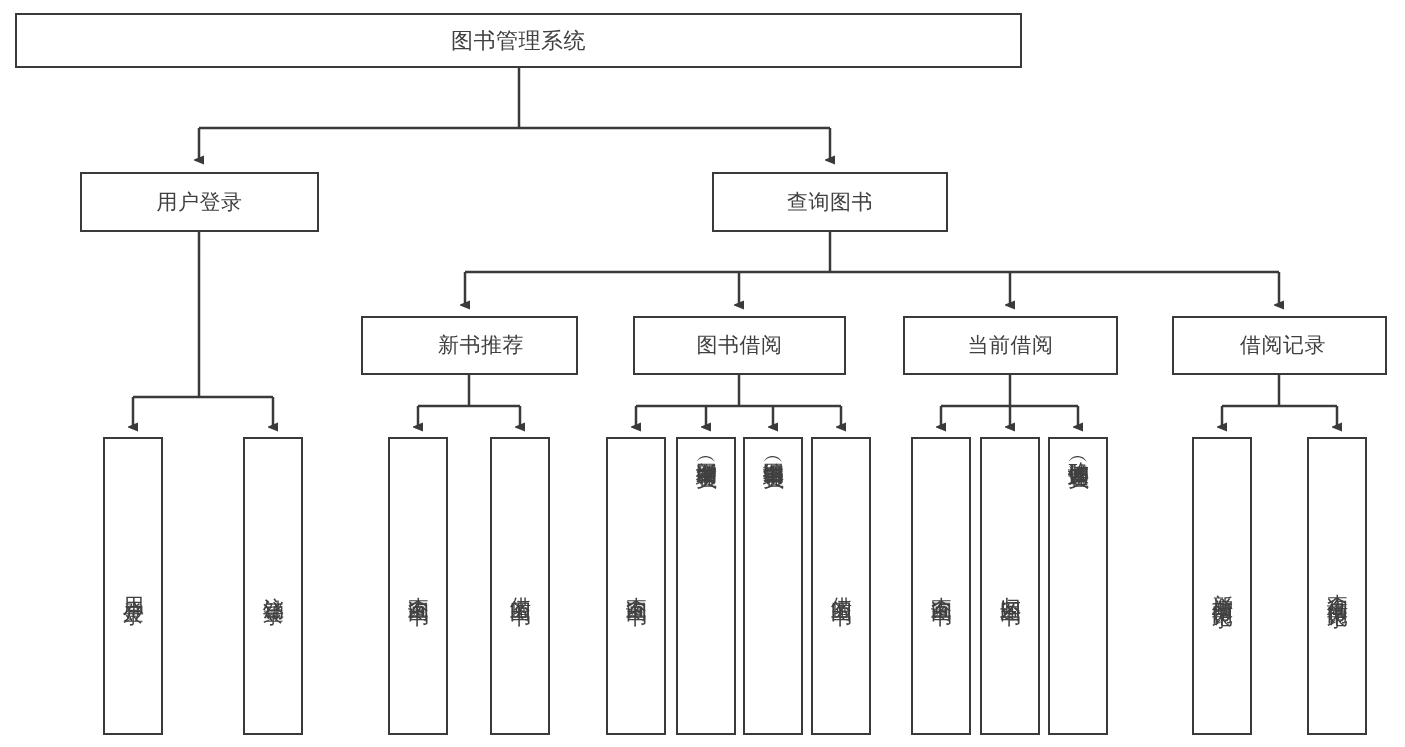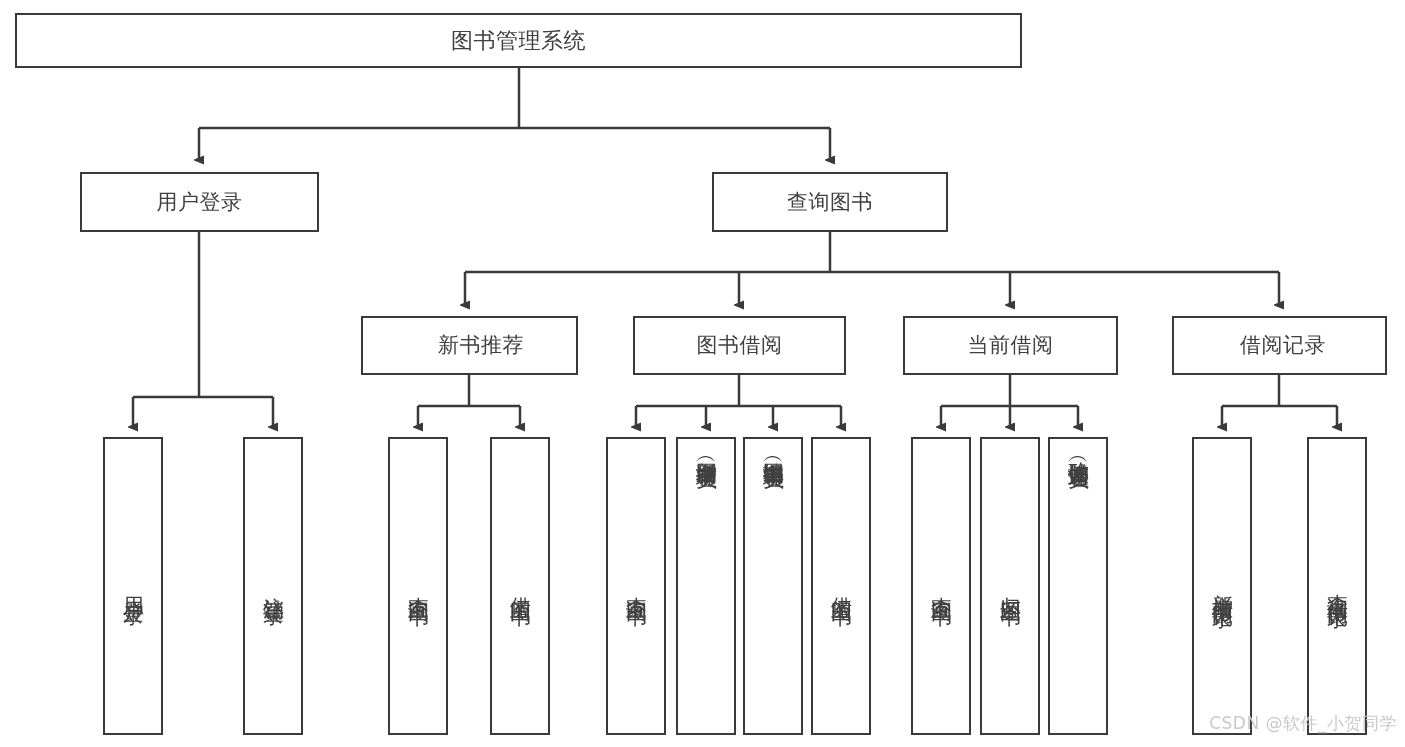--- a/index.html
+++ b/index.html
@@ -199,15 +199,14 @@
     <span class="node-label">确认归还（管理员）</span>
   </div>
 
   <div class="node vert centered" style="left:1192px; top:437px; width:60px; height:298px;">
     <span class="node-label">新增借阅记录</span>
   </div>
   <div class="node vert centered" style="left:1307px; top:437px; width:60px; height:298px;">
     <span class="node-label">查询借阅记录</span>
   </div>
 
-  <div id="watermark">CSDN @软件_小贺同学</div>
 
 </div>
 
 </body></html>

